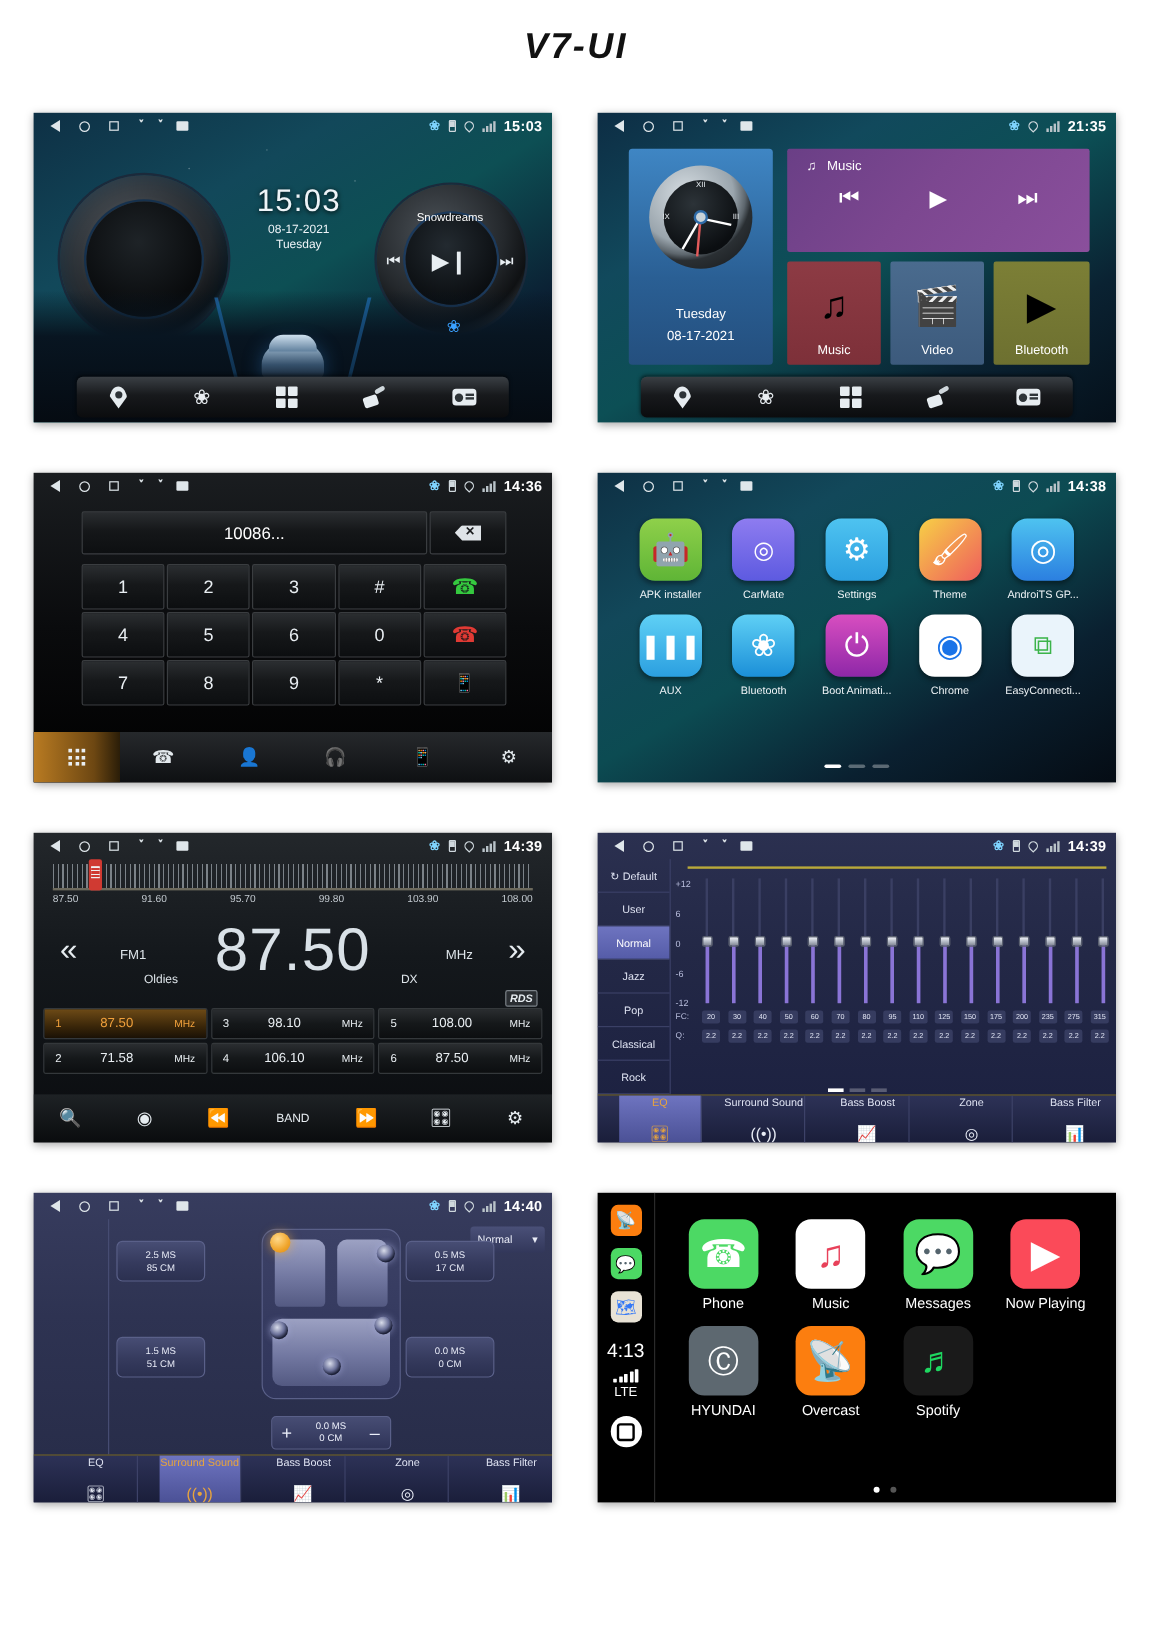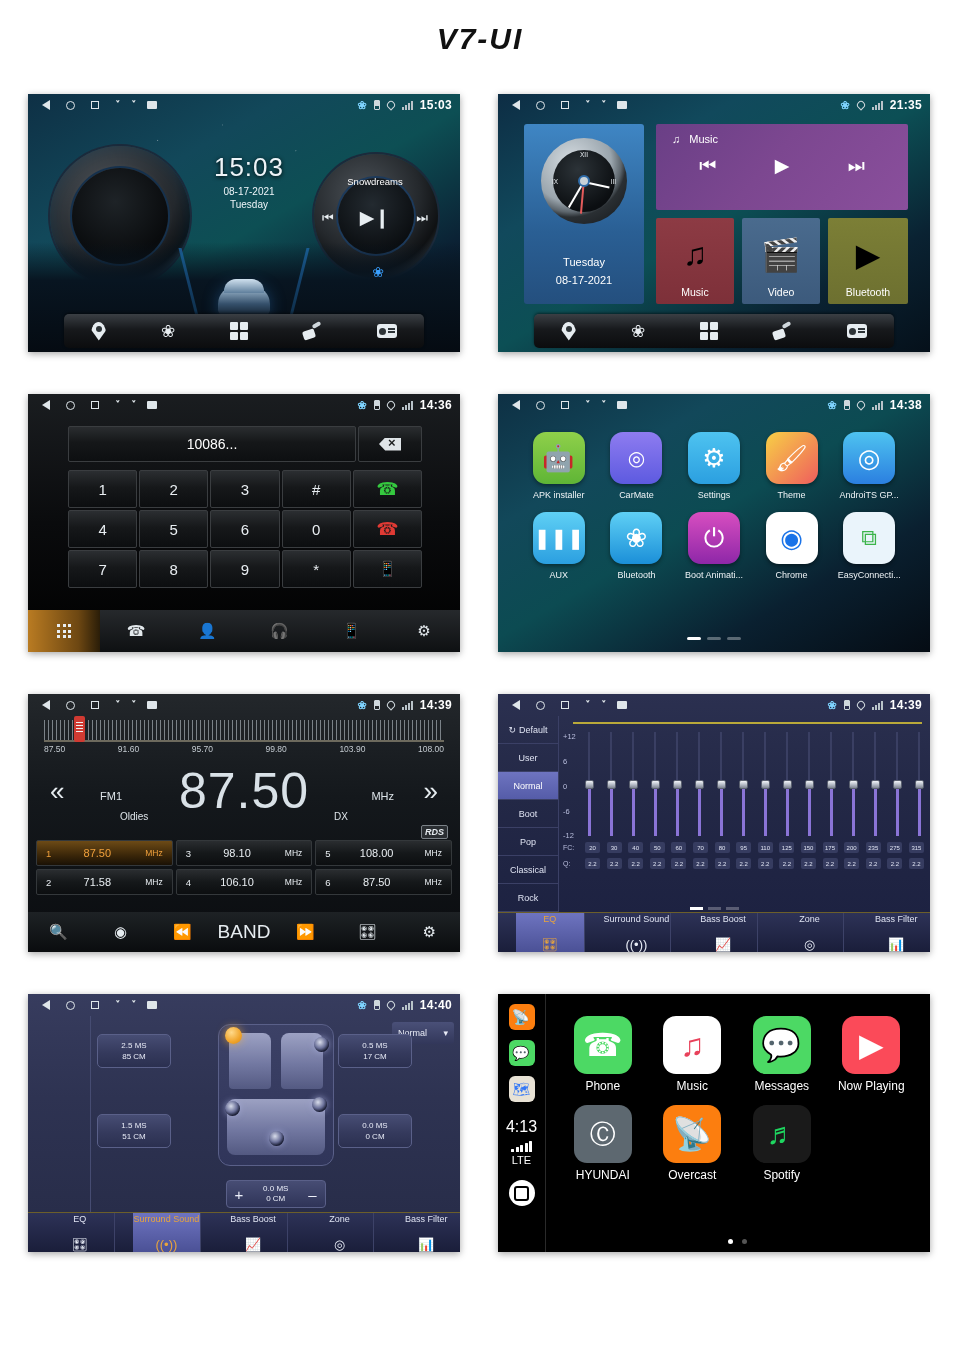--- a/index.html
+++ b/index.html
@@ -642,21 +642,21 @@
       <div class="rd-bar-item">
           <span>🔍</span>
         </div>
       <div class="rd-bar-item">
           <span>◉</span>
         </div>
       <div class="rd-bar-item">
           <span>⏪</span>
         </div>
       <div class="rd-bar-item">
-          <span style="font-size:19px">BAND</span>
+          <span style="font-size:10px">BAND</span>
         </div>
       <div class="rd-bar-item">
           <span>⏩</span>
         </div>
       <div class="rd-bar-item">
           <span>🎛</span>
         </div>
       <div class="rd-bar-item">
           <span>⚙</span>
         </div>
@@ -691,21 +691,21 @@
         <span style="margin-right:3px">↻</span>
         <span>Default</span>
       </div>
       <div class="eq-preset">
           <span>User</span>
         </div>
       <div class="eq-preset on">
           <span>Normal</span>
         </div>
       <div class="eq-preset">
-          <span>Boot</span>
+          <span>Jazz</span>
         </div>
       <div class="eq-preset">
           <span>Pop</span>
         </div>
       <div class="eq-preset">
           <span>Classical</span>
         </div>
       <div class="eq-preset">
           <span>Rock</span>
         </div>

